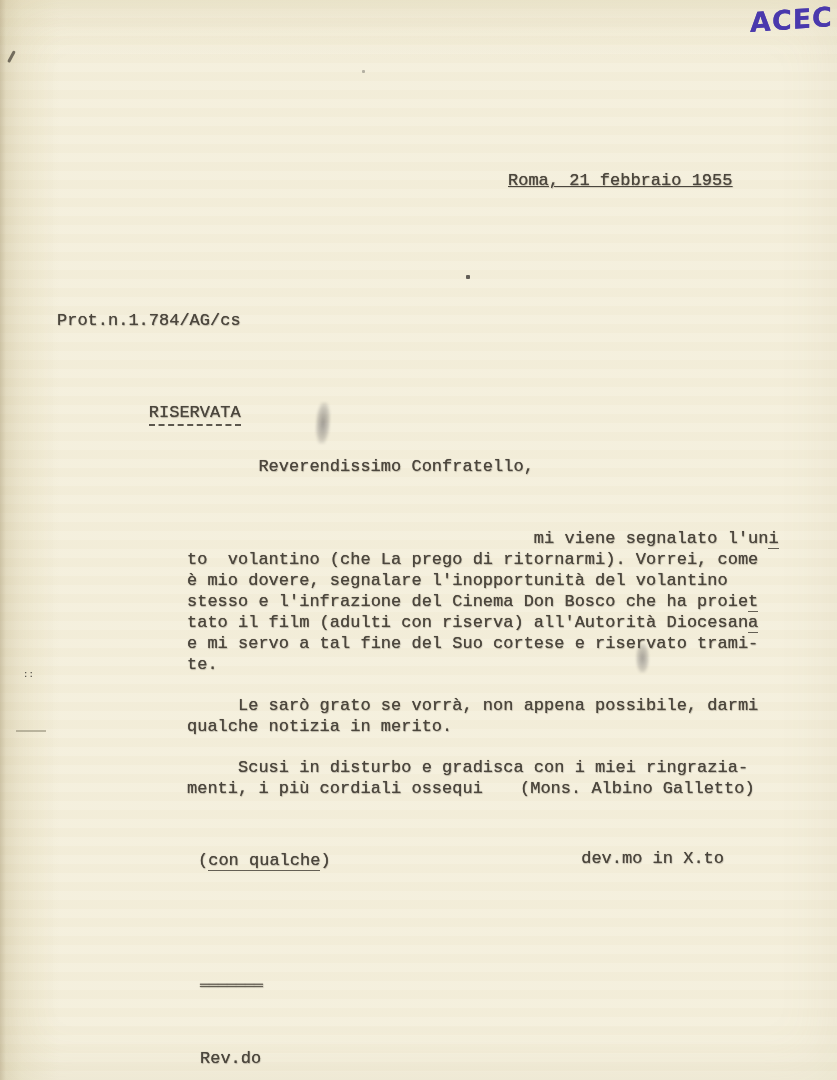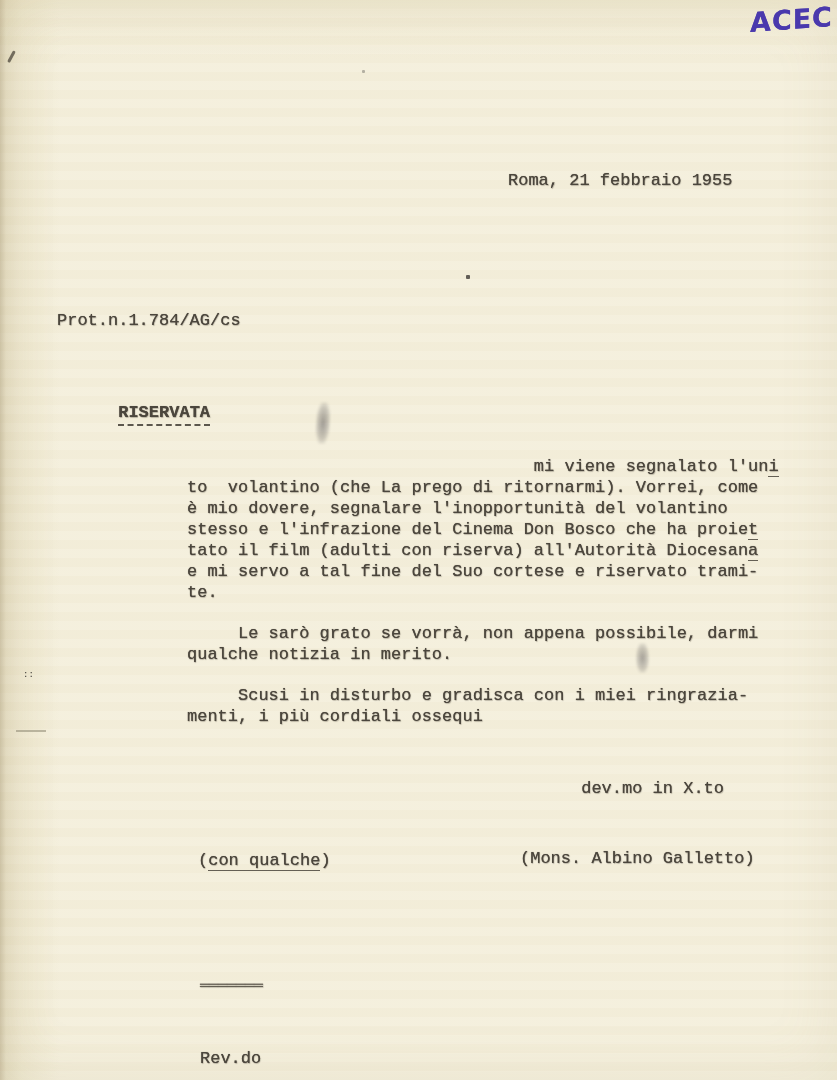--- a/index.html
+++ b/index.html
@@ -83,36 +83,37 @@
 
   <div class="edge-band"></div>
   <div class="pen-tick"></div>
   <div class="margin-mark">::</div>
   <div class="fold-line"></div>
   <div class="speck" style="left:466px;top:275px;width:4px;height:4px;opacity:.8;"></div>
   <div class="speck" style="left:362px;top:70px;width:3px;height:3px;opacity:.35;"></div>
 
   <div class="abs annotation" style="left:750px;top:4px;">ACEC</div>
 
-  <div class="abs type" style="left:508px;top:170px;">Roma, 21 febbraio 1955</div>
+  <div class="abs type" style="left:508px;top:170px;text-decoration:underline;">Roma, 21 febbraio 1955</div>
 
-  <div class="abs type" style="left:57px;top:268px;">
+  <div class="abs type" style="left:57px;top:268px;text-align:right;">
     <div>Prot.n.1.784/AG/cs</div>
-    <div style="margin-top:8px;font-weight:bold;">
+    <div style="margin-top:8px;">
       <span class="classification">RISERVATA</span>
     </div>
   </div>
 
   <div class="abs type" style="left:187px;top:414px;width:610px;">
+    <div class="salutation" style="padding-left:7ch;">Reverendissimo Confratello,</div>
     <div id="paragraphs"><div class="paragraph"><div class="tline" style="padding-left: 34ch;"><span>mi viene segnalato l'un</span><span class="u">i</span></div><div class="tline"><span>to  volantino (che La prego di ritornarmi). Vorrei, come</span></div><div class="tline"><span>è mio dovere, segnalare l'inopportunità del volantino</span></div><div class="tline"><span>stesso e l'infrazione del Cinema Don Bosco che ha proie</span><span class="u">t</span></div><div class="tline"><span>tato il film (adulti con riserva) all'Autorità Diocesan</span><span class="u">a</span></div><div class="tline"><span>e mi servo a tal fine del Suo cortese e riservato trami-</span></div><div class="tline"><span>te.</span></div></div><div class="paragraph"><div class="tline" style="padding-left: 5ch;"><span>Le sarò grato se vorrà, non appena possibile, darmi</span></div><div class="tline"><span>qualche notizia in merito.</span></div></div><div class="paragraph"><div class="tline" style="padding-left: 5ch;"><span>Scusi in disturbo e gradisca con i miei ringrazia-</span></div><div class="tline"><span>menti, i più cordiali ossequi</span></div></div></div>
   </div>
 
   <div class="abs type" style="left:520px;top:733px;">
+    <div class="sig-line">(Mons. Albino Galletto)</div>
     <div class="sig-line" style="padding-left:6ch;">dev.mo in X.to</div>
-    <div class="sig-line">(Mons. Albino Galletto)</div>
   </div>
 
   <div class="abs type" style="left:198px;top:850px;"><span>(</span><span class="u">con qualche</span><span>)</span></div>
 
   <div class="abs type recipient" style="left:200px;top:938px;">
     <div class="separator">═══════</div>
     <div class="tline" style="margin-top:12px;">Rev.do</div>
     
     
     

